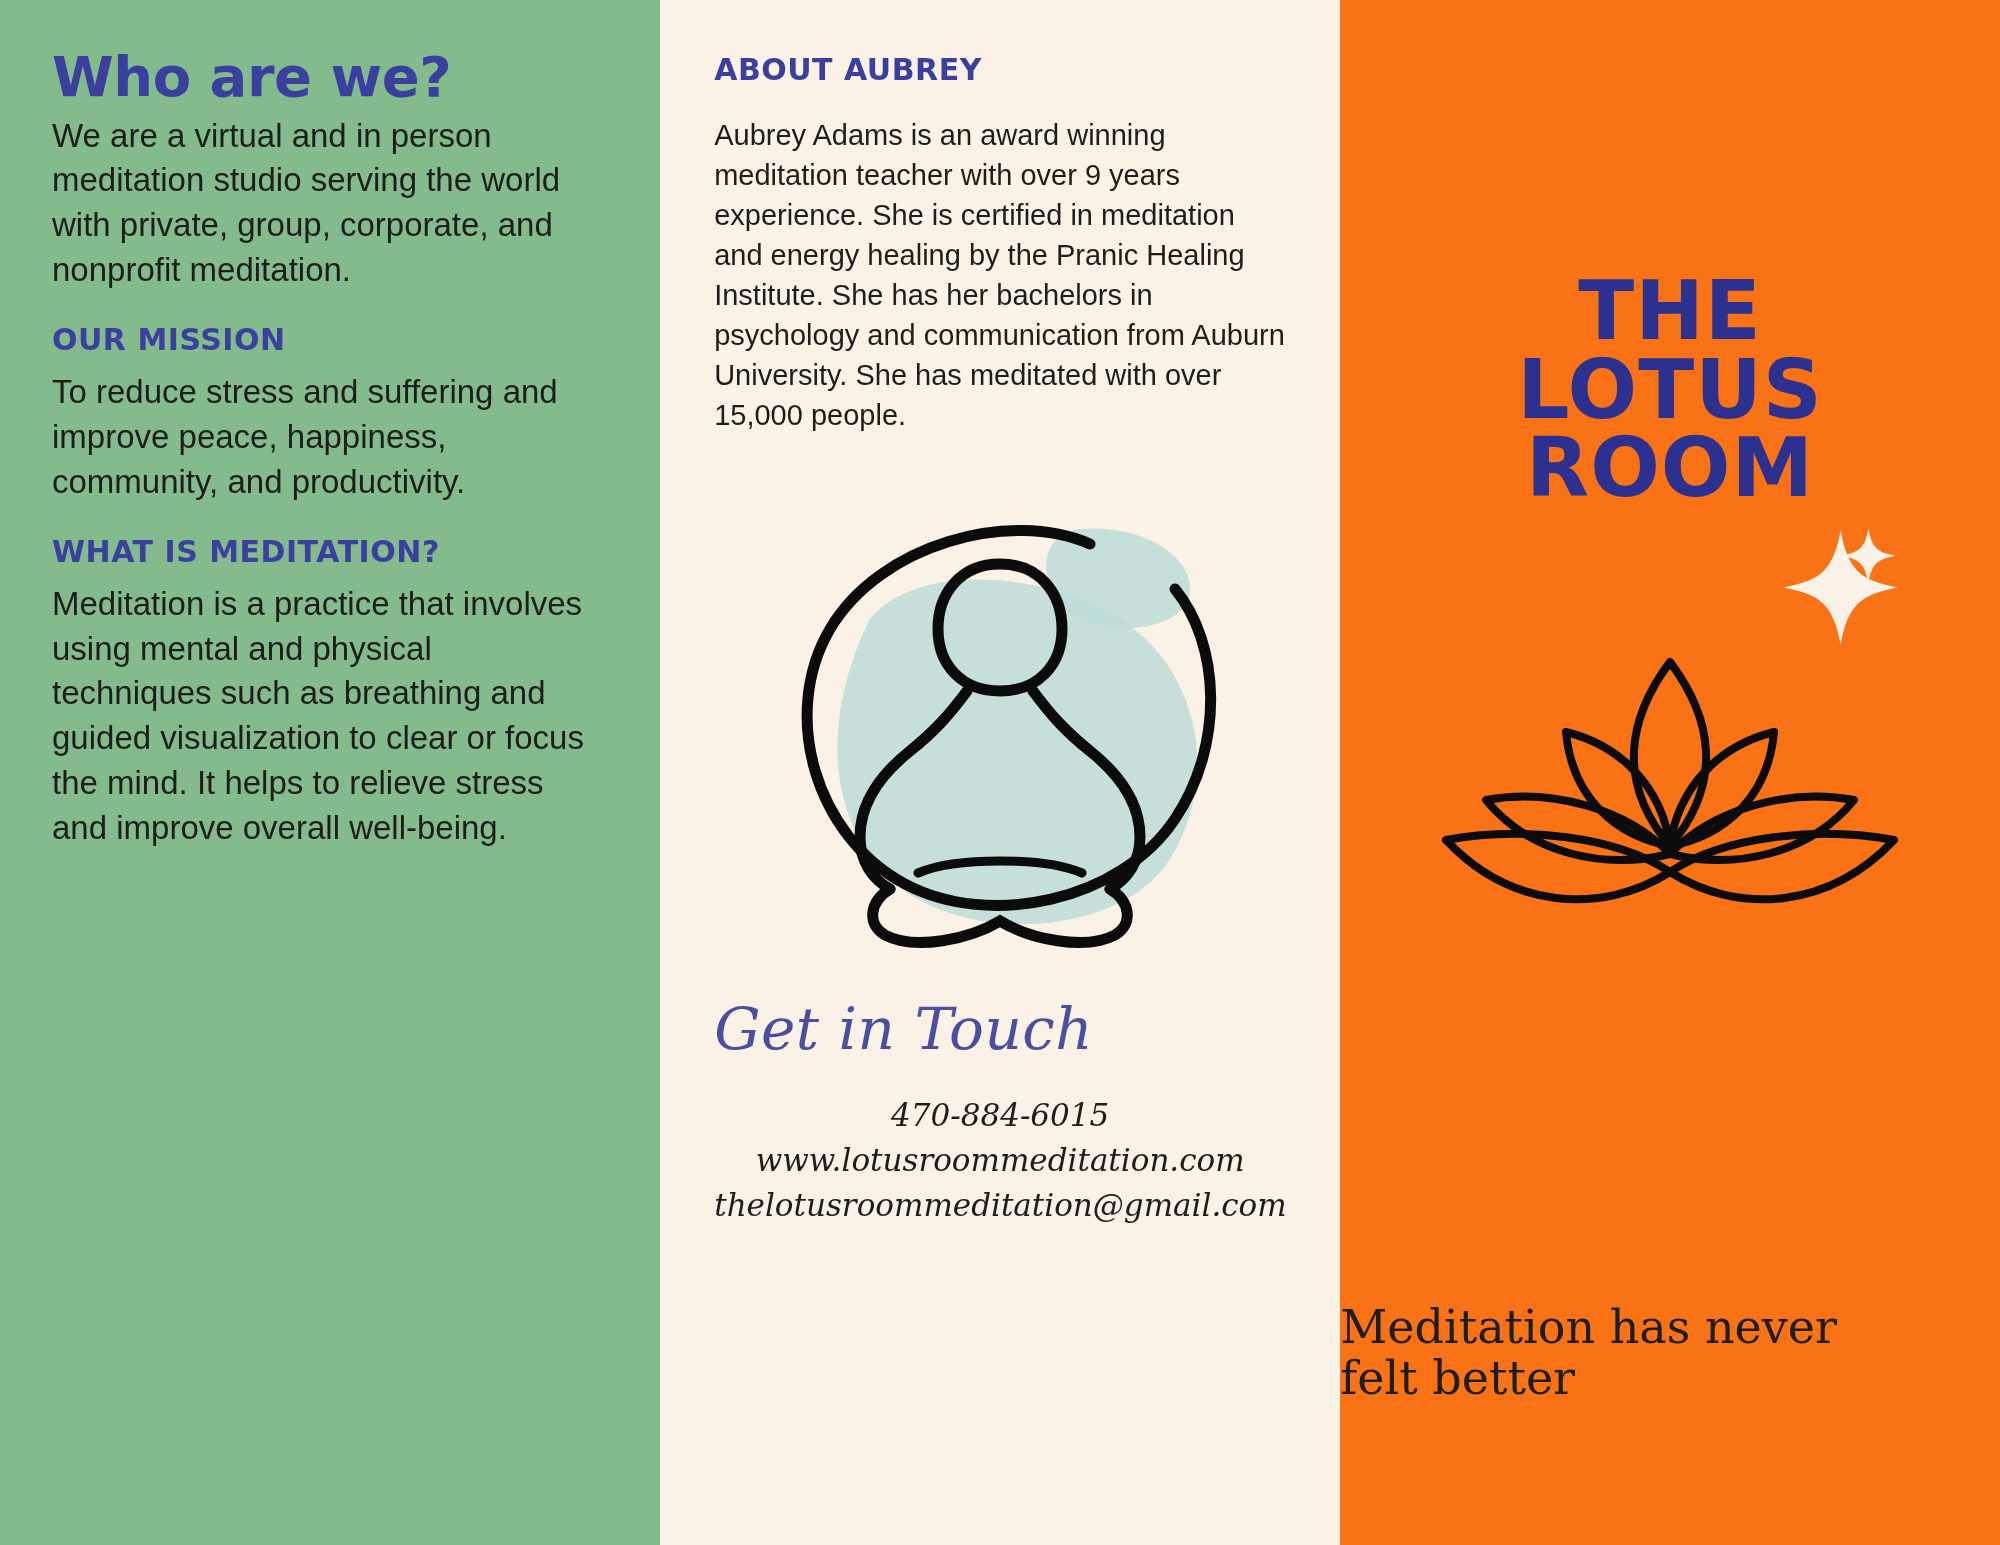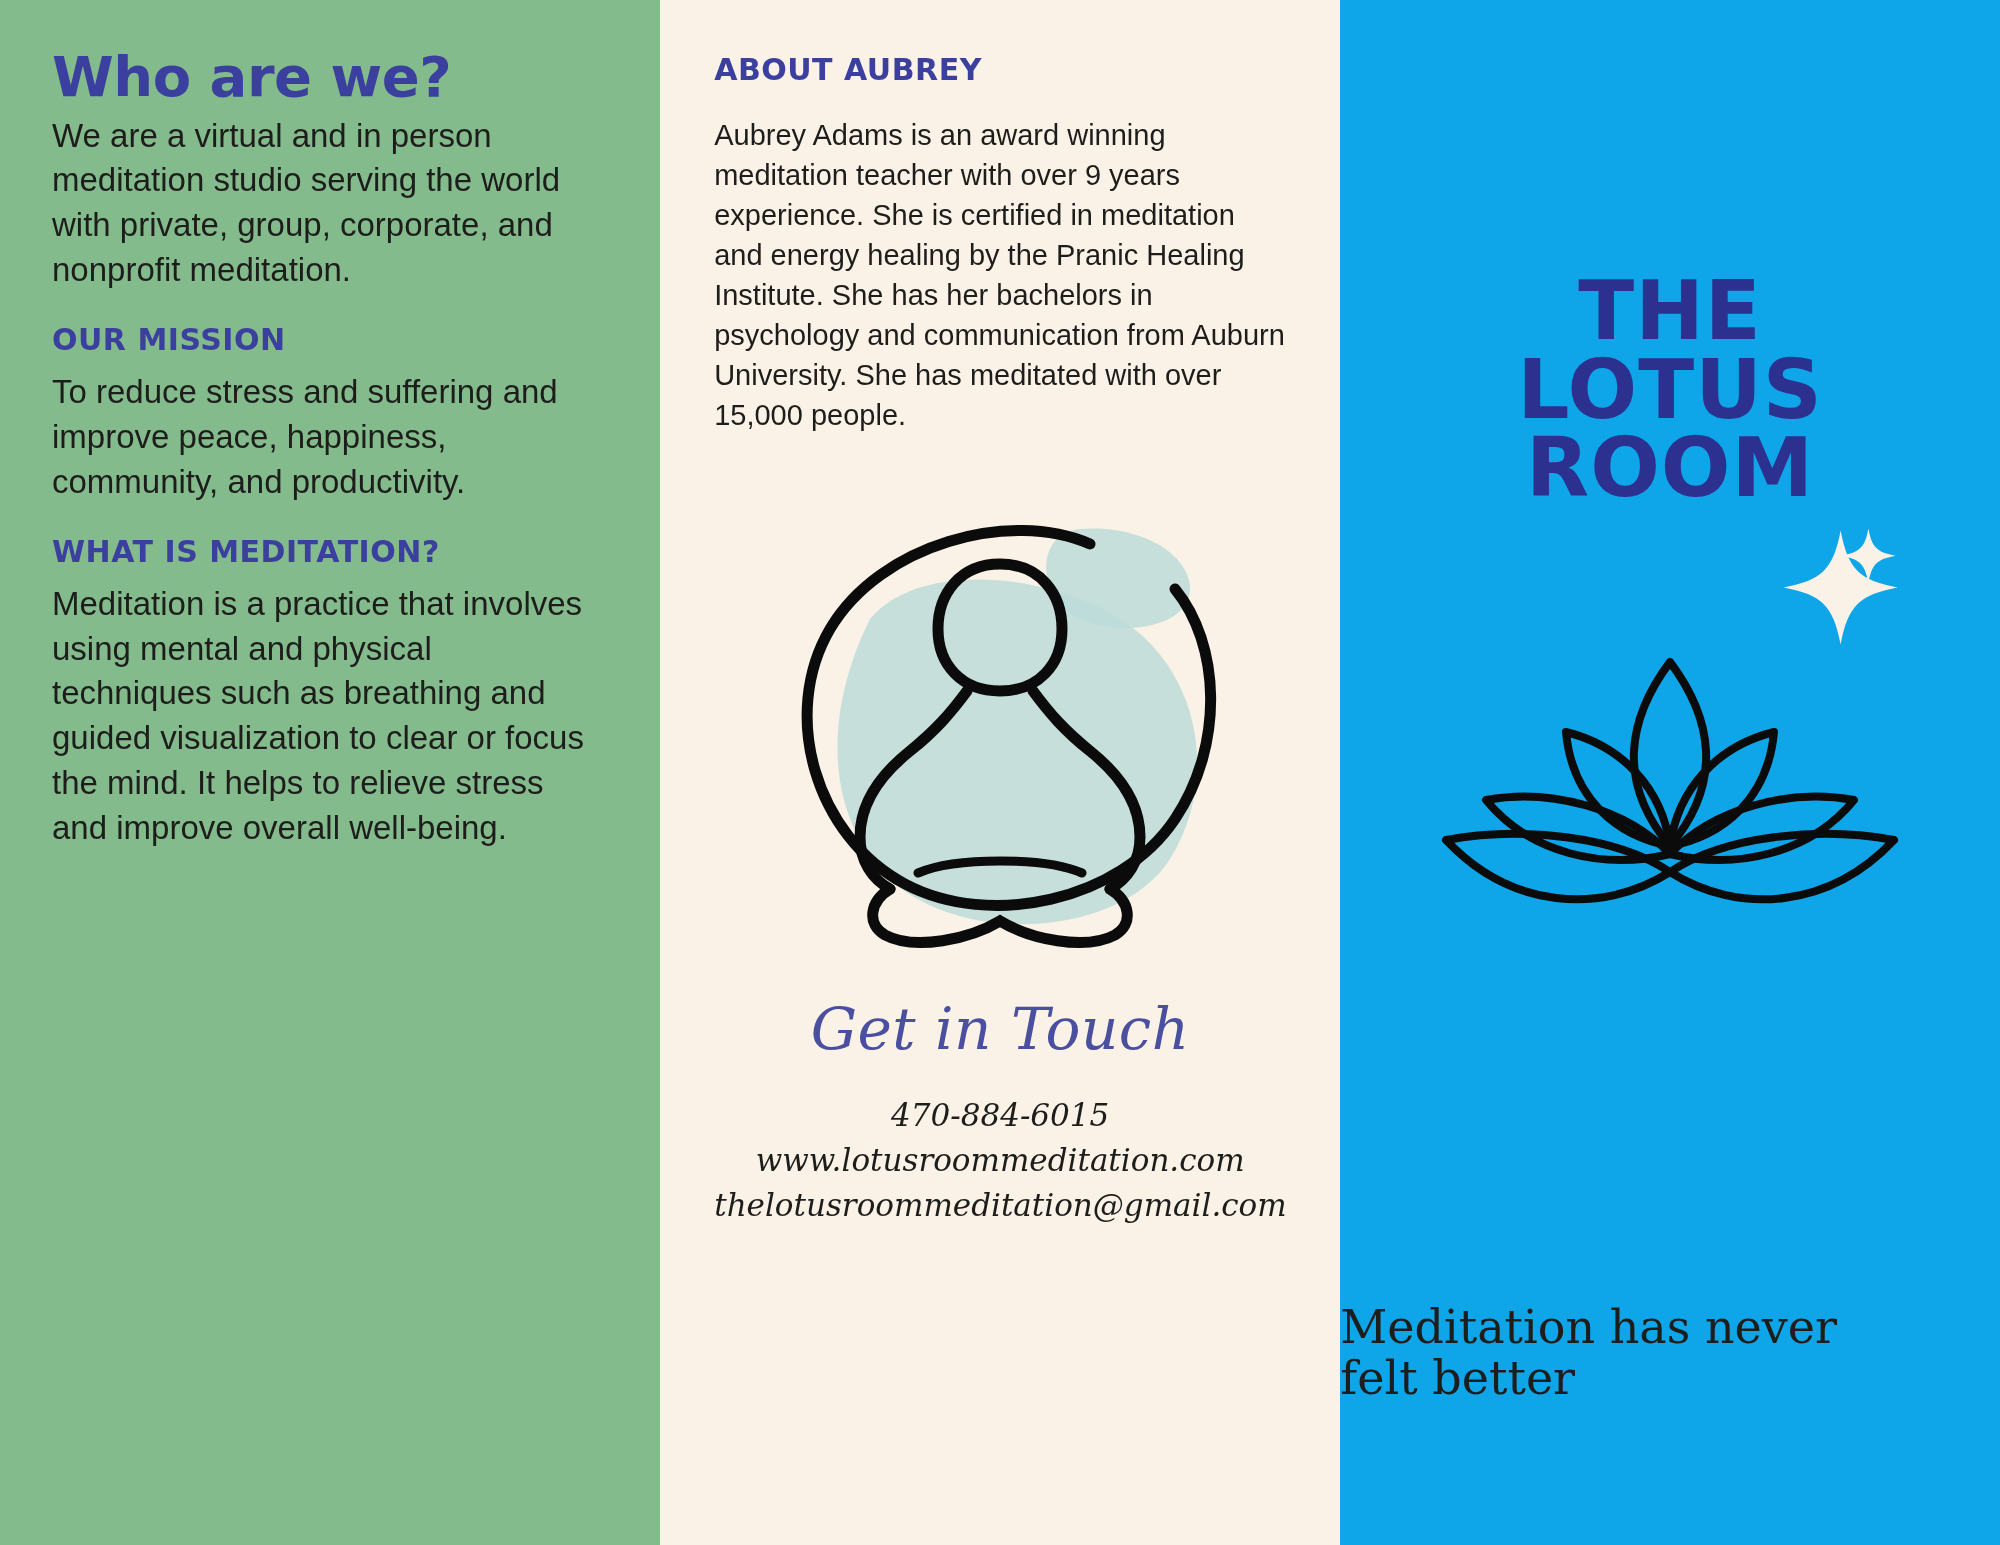--- a/index.html
+++ b/index.html
@@ -83,41 +83,41 @@
     position: relative;
     width: 100%;
     height: 520px;
     margin-top: 34px;
   }
   .get-in-touch {
     font-family: "DejaVu Serif", serif;
     font-style: italic;
     font-size: 58px;
     color: #4a4f9f;
-    text-align: center;
+    text-align: left;
     margin: 6px 0 0 0;
     letter-spacing: 0.5px;
   }
   .contact-block {
     text-align: center;
     margin-top: 30px;
   }
   .contact-line {
     font-family: "DejaVu Serif", serif;
     font-style: italic;
     font-size: 31px;
     color: #1d1d1b;
     line-height: 1.45;
     white-space: nowrap;
   }
 
   
   .panel-right {
     width: 662px;
-    background: #0ea5e9;
+    background: #f97316;
     position: relative;
     box-sizing: border-box;
     overflow: hidden;
   }
   .brand-title {
     font-family: "DejaVu Sans", sans-serif;
     font-weight: bold;
     font-size: 82px;
     line-height: 0.96;
     color: #2c3190;

